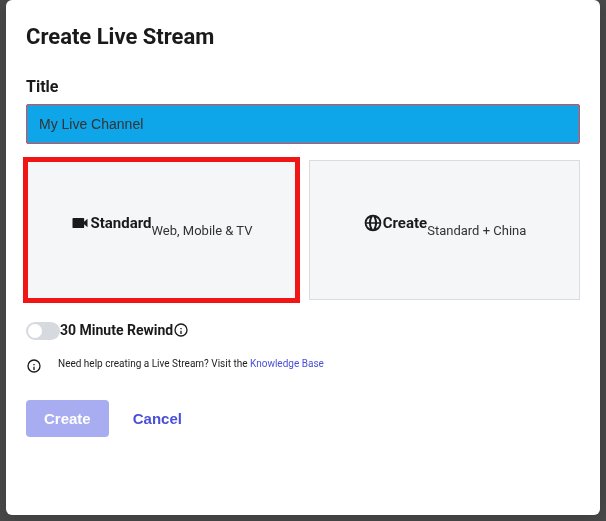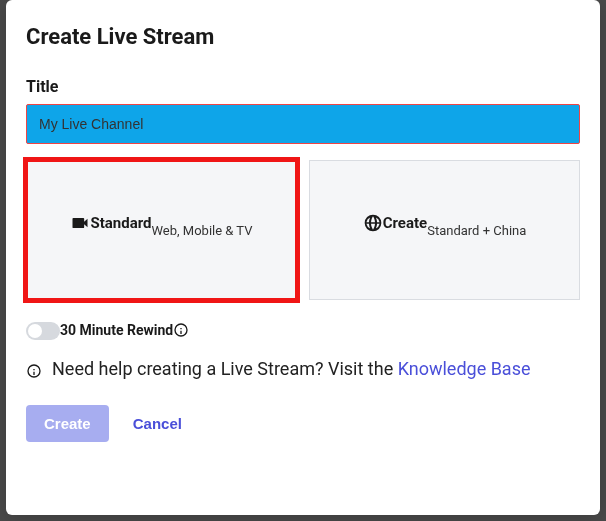--- a/index.html
+++ b/index.html
@@ -31,21 +31,21 @@
   .toggle {
     width: 34px; height: 18px; background: #d6d9de; border-radius: 9px; position: relative; cursor: pointer;
   }
   .toggle::after {
     content: ""; position: absolute; left: 2px; top: 2px; width: 14px; height: 14px;
     background: #fff; border-radius: 50%;
   }
   .toggle-label { font-size: 14px; font-weight: 700; color: #1a1a1a; }
   .info-icon { width: 16px; height: 16px; display:flex; align-items:center; justify-content:center; }
   .info-icon svg { width: 16px; height: 16px; fill: #1a1a1a; }
-  .help-row { display: flex; align-items: flex-end; gap: 10px; margin-top: 18px; font-size: 18px; color: #222; }
+  .help-row { display: flex; align-items: flex-start; gap: 16px; margin-top: 18px; font-size: 10px; color: #222; }
   .help-link { color: #4a4fd9; text-decoration: none; cursor: pointer; }
   .actions { display: flex; align-items: center; gap: 24px; margin-top: 26px; }
   .btn-create {
     background: #a7adf0; color: #fff; font-size: 15px; font-weight: 700;
     border: none; border-radius: 4px; padding: 10px 18px; cursor: pointer;
   }
   .btn-cancel {
     background: none; border: none; color: #4a4fd9; font-size: 15px; font-weight: 700; cursor: pointer;
   }
 </style>

